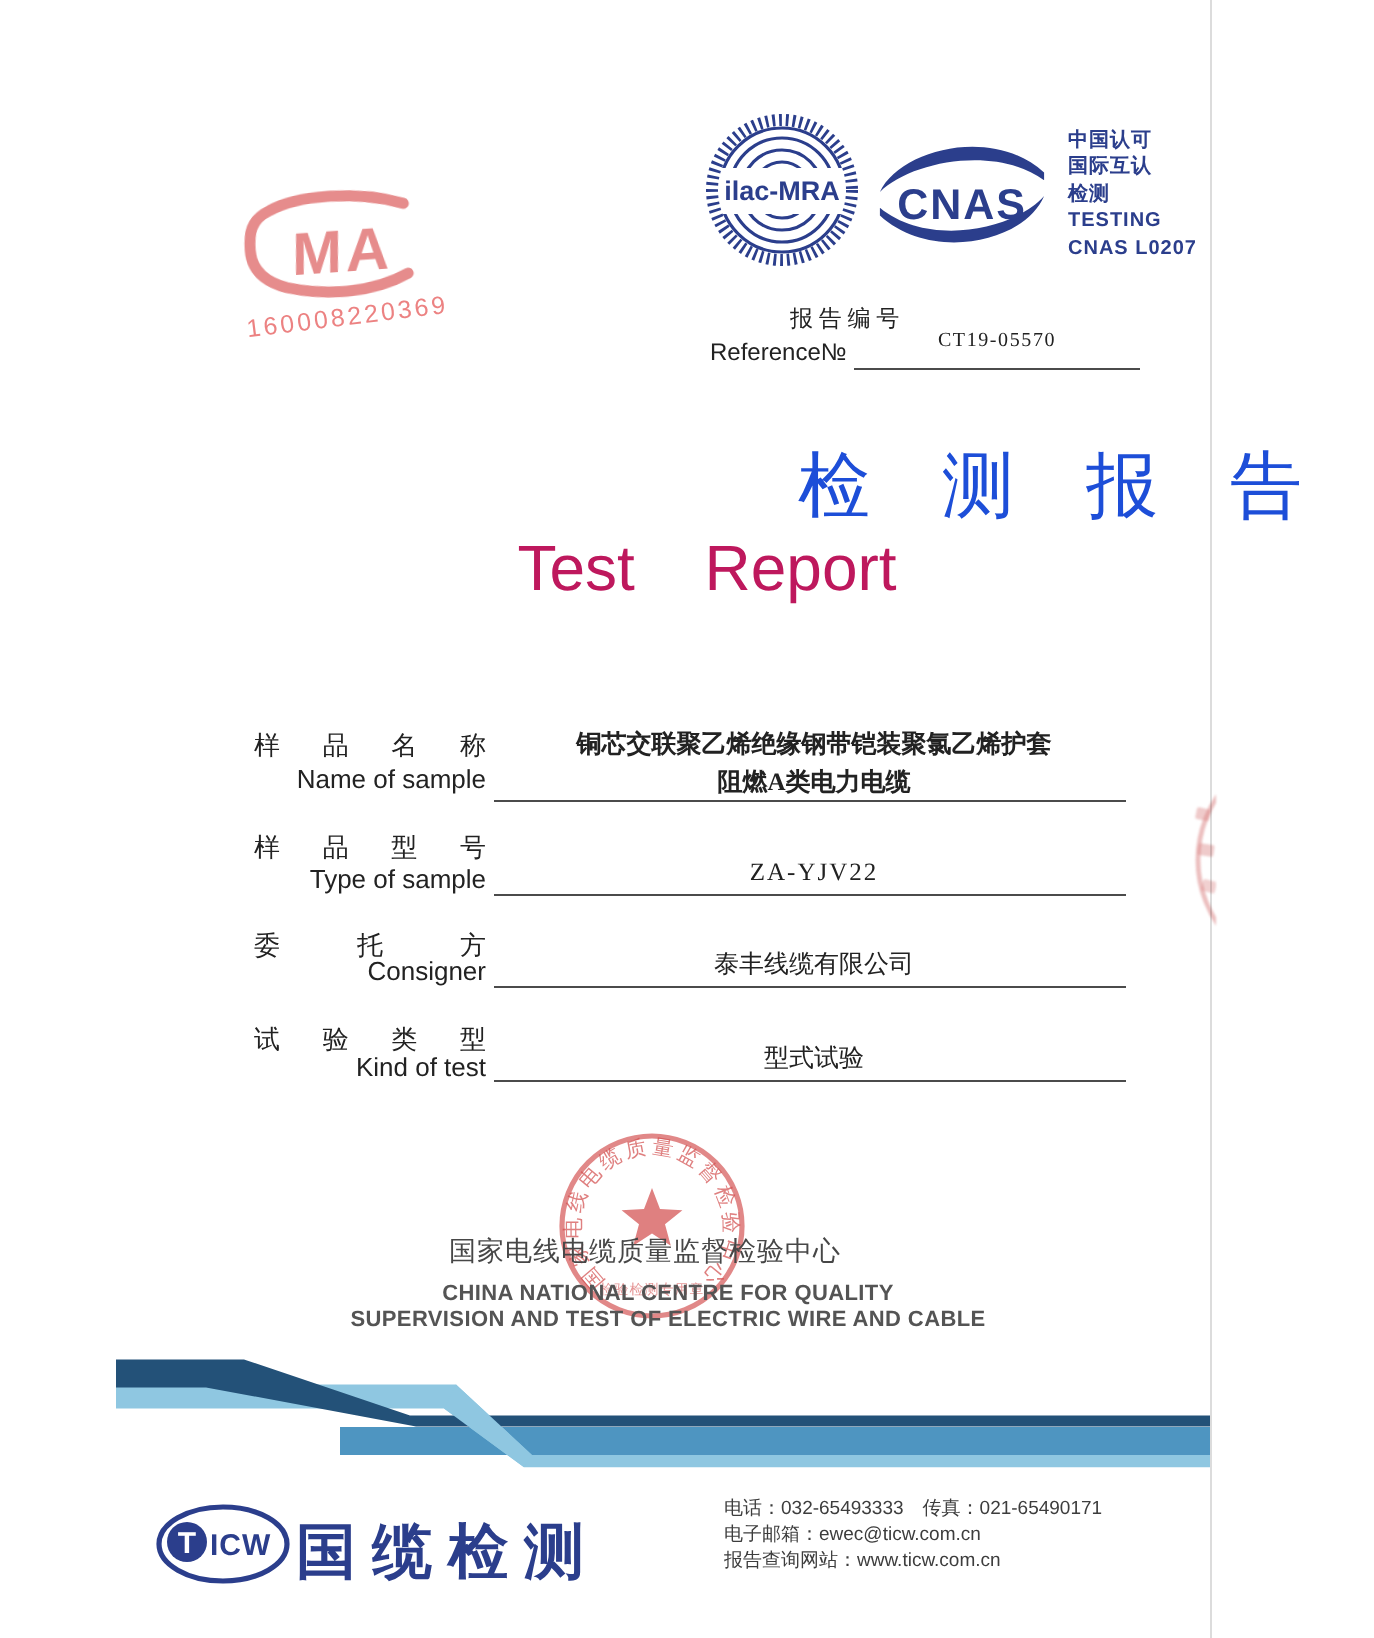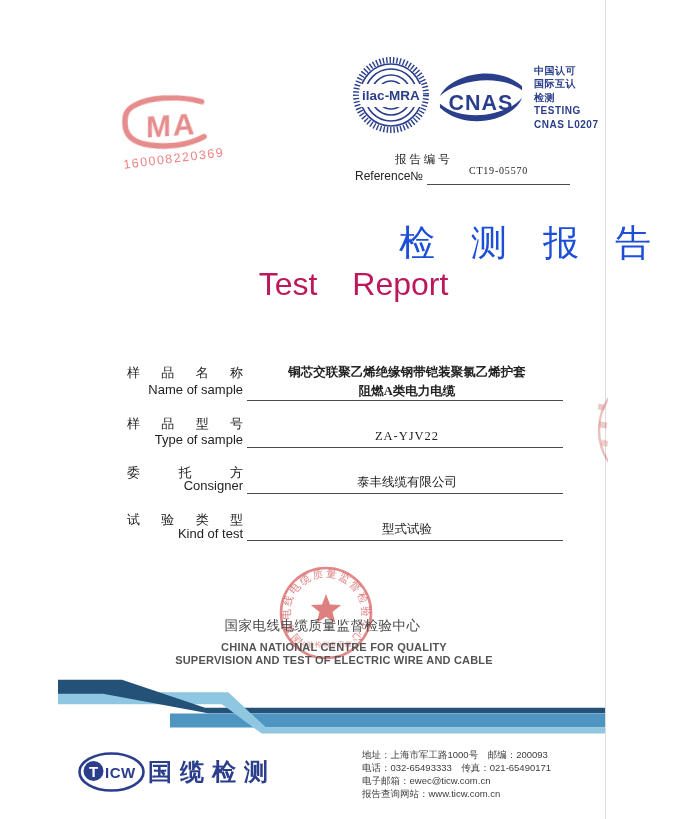--- a/index.html
+++ b/index.html
@@ -52,21 +52,21 @@
              mix-blend-mode:multiply;filter:blur(.4px);}
 
   
   .org{left:0;top:617px;width:645px;text-align:center;z-index:2;}
   .org-cn{font-size:13.5px;color:#474747;letter-spacing:.5px;margin-bottom:6px;}
   .org-en{font-size:11px;font-weight:bold;color:#545454;line-height:12.5px;letter-spacing:.2px;margin-left:23px;}
 
   
   .ribbon{left:0;top:672px;width:687px;height:70px;}
   .ticw-logo{left:77px;top:751px;width:70px;height:42px;}
-  .ticw-name{left:148px;top:756px;font-size:24px;font-weight:bold;color:#2b3e8c;
+  .ticw-name{left:148px;top:756px;font-size:30px;font-weight:bold;color:#2b3e8c;
              letter-spacing:8px;}
   .contact{left:362px;top:749px;font-size:9.5px;line-height:12.9px;color:#3d3d3d;}
   .edge-line{left:605px;top:0;width:1px;height:819px;background:#c9c9c9;opacity:.65;}
 </style>
 </head>
 <body>
 
 <div class="page">
 
   <svg class="abs cma-stamp" viewBox="0 0 96 58">
@@ -180,20 +180,19 @@
 
   <svg class="abs ticw-logo" viewBox="0 0 70 42">
     <ellipse cx="34.5" cy="21" rx="32" ry="18.5" fill="none" stroke="#2b3e8c" stroke-width="2.6"></ellipse>
     <circle cx="16.5" cy="20" r="10" fill="#2b3e8c"></circle>
     <text x="16.5" y="25.5" text-anchor="middle" font-size="15" font-weight="bold" fill="#ffffff">T</text>
     <text x="28" y="26.5" font-size="15" font-weight="bold" fill="#2b3e8c" letter-spacing=".5">ICW</text>
   </svg>
   <div class="abs ticw-name">国缆检测</div>
 
   <div class="abs contact">
-    <div>地址：上海市军工路1000号　邮编：200093</div>
     <div>电话：032-65493333　传真：021-65490171</div>
     <div>电子邮箱：ewec@ticw.com.cn</div>
     <div>报告查询网站：www.ticw.com.cn</div>
   </div>
 
   <div class="abs edge-line"></div>
 </div>
 
 </body></html>

